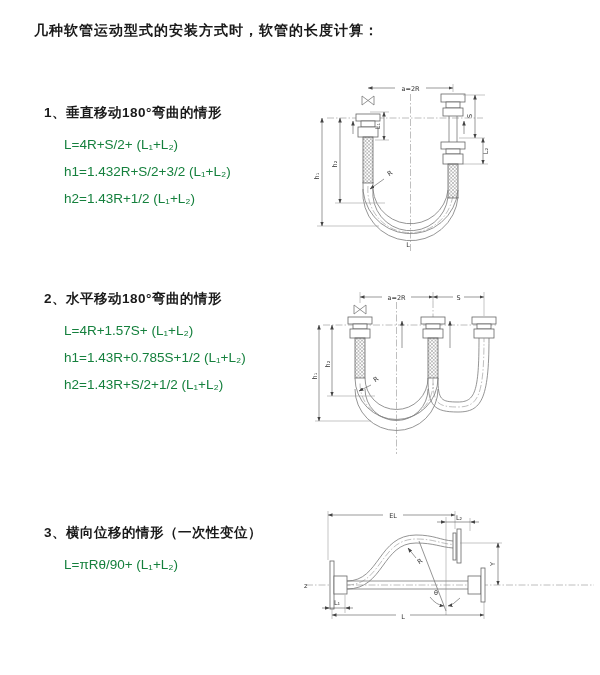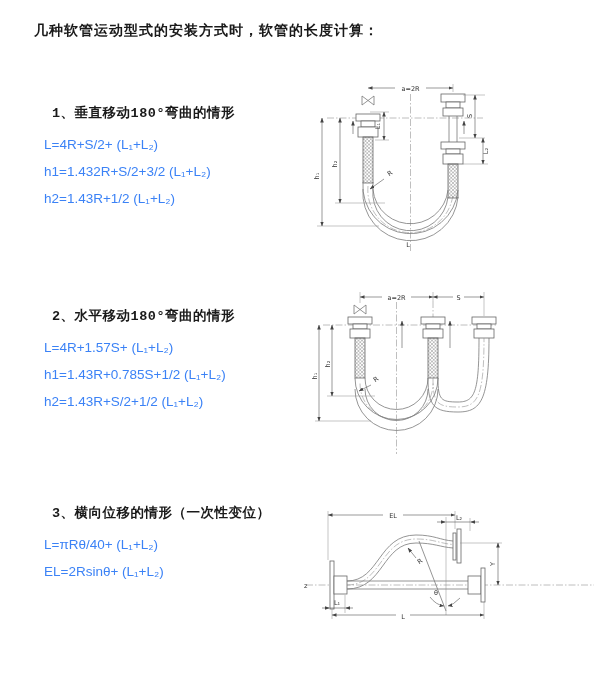--- a/index.html
+++ b/index.html
@@ -1,24 +1,24 @@
 <!DOCTYPE html>
 <html><head>
 <meta charset="utf-8">
 <style>
   html,body{margin:0;padding:0;background:#fff;}
   body{width:600px;height:675px;overflow:hidden;font-family:"Liberation Sans","DejaVu Sans",sans-serif;}
   .page{position:relative;width:600px;height:484px;background:#ffffff;color:#1a1a1a;}
   .title{position:absolute;left:34px;top:22px;font-size:14px;font-weight:bold;letter-spacing:1px;}
   .block{position:absolute;left:44px;}
   .sec1{top:104px;}
-  .sec2{top:307px;}
-  .sec3{top:504px;}
-  .heading{font-size:13.5px;font-weight:bold;letter-spacing:0.5px;margin:0 0 9px 8px;font-family:Liberation Mono, monospace;}
-  .formula{font-size:13.5px;line-height:27px;white-space:pre;color:#3b82f6;}
+  .sec2{top:290px;}
+  .sec3{top:524px;}
+  .heading{font-size:13.5px;font-weight:bold;letter-spacing:0.5px;margin:0 0 9px 0;}
+  .formula{font-size:13.5px;line-height:27px;margin-left:20px;white-space:pre;color:#15803d;}
   svg.diag{position:absolute;overflow:visible;}
   .d1{left:313px;top:78px;}
   .d2{left:313px;top:288px;}
   .d3{left:298px;top:503px;}
   .ln{stroke:#7a7a7a;fill:none;stroke-width:0.8;}
   .fit{stroke:#666;fill:#fff;stroke-width:0.8;}
   .braid{stroke:#666;stroke-width:0.8;}
   .cl{stroke:#8a8a8a;fill:none;stroke-width:0.55;stroke-dasharray:7 2 1.5 2;}
   .dim{stroke:#555;fill:none;stroke-width:0.6;}
   .ext{stroke:#8a8a8a;fill:none;stroke-width:0.5;}
@@ -41,22 +41,21 @@
 
   <div class="block sec2">
     <div class="heading">2、水平移动180°弯曲的情形</div>
     <div class="formula">L=4R+1.57S+ (L₁+L₂)</div>
     <div class="formula">h1=1.43R+0.785S+1/2 (L₁+L₂)</div>
     <div class="formula">h2=1.43R+S/2+1/2 (L₁+L₂)</div>
   </div>
 
   <div class="block sec3">
     <div class="heading">3、横向位移的情形（一次性变位）</div>
-    <div class="formula">L=πRθ/40+ (L₁+L₂)</div>
-    <div class="formula">EL=2Rsinθ+ (L₁+L₂)</div>
+    <div class="formula">L=πRθ/90+ (L₁+L₂)</div>
   </div>
 
   <svg class="diag d1" width="287" height="178" viewBox="0 0 287 178">
     <defs>
       <marker id="ae1" orient="auto" markerWidth="8" markerHeight="6" refX="7.5" refY="3">
           <path d="M0,0 L8,3 L0,6 Z" fill="#444"></path>
         </marker>
       <marker id="as1" orient="auto" markerWidth="8" markerHeight="6" refX="0.5" refY="3">
           <path d="M8,0 L0,3 L8,6 Z" fill="#444"></path>
         </marker>

